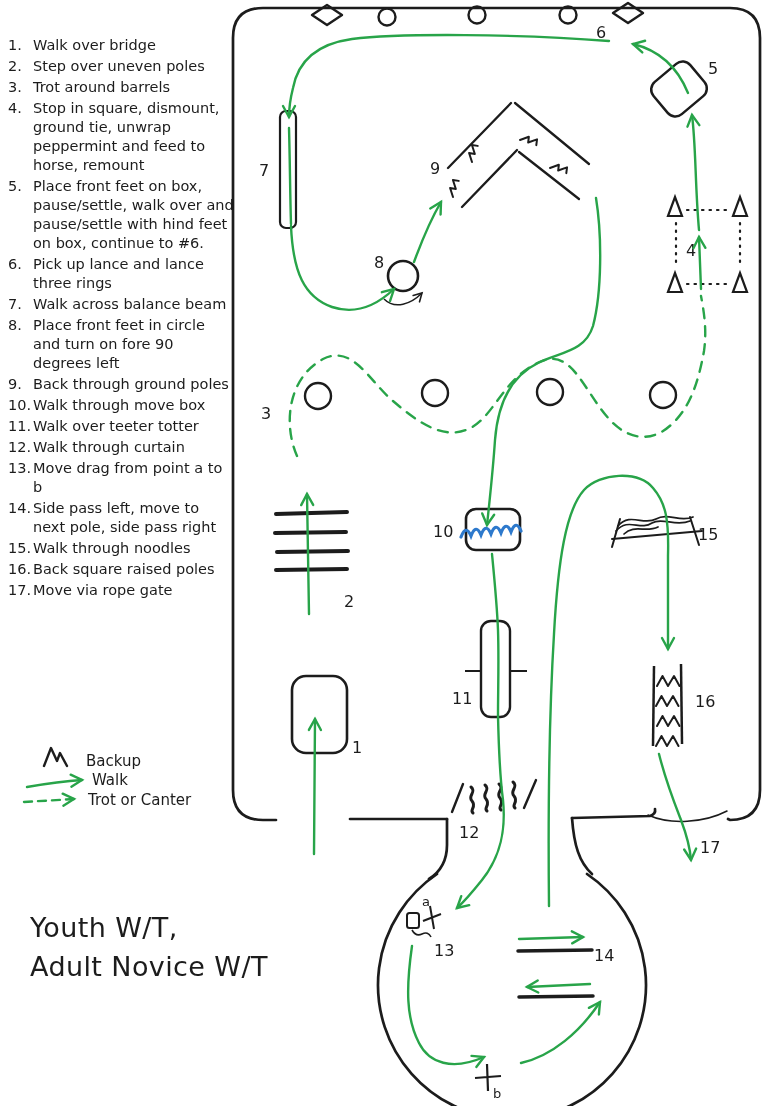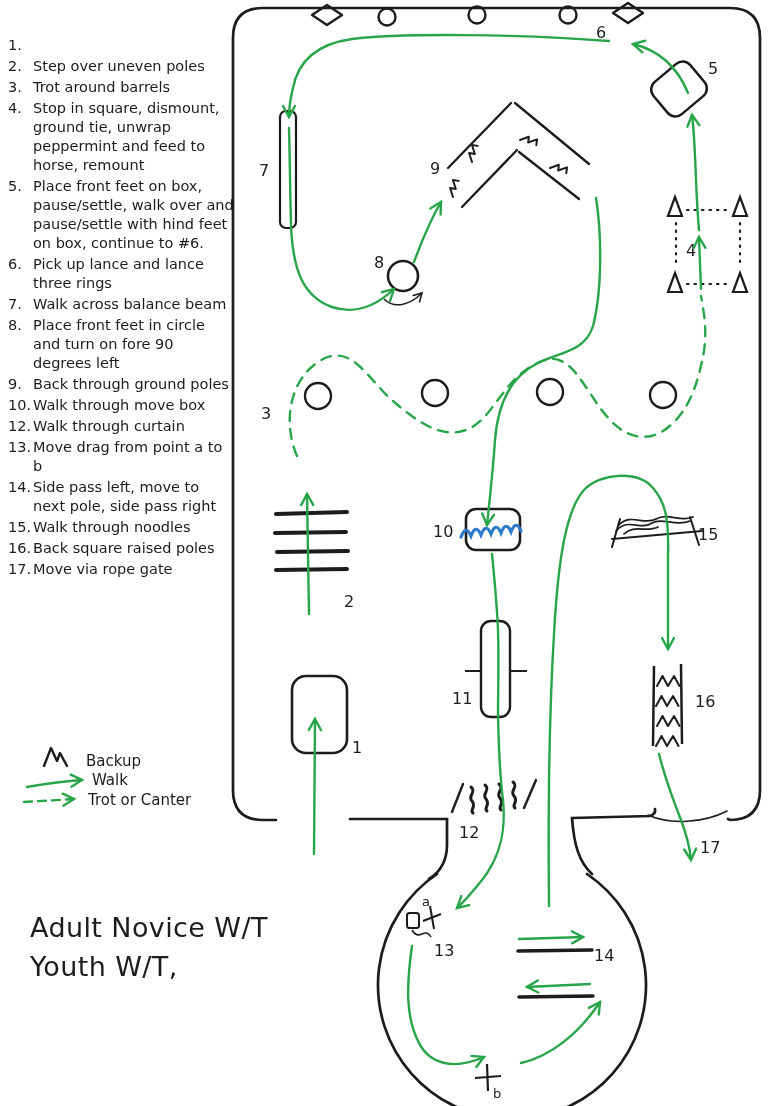--- a/index.html
+++ b/index.html
@@ -205,20 +205,21 @@
       <path marker-end="url(#ag)" d="M27,787 C50,783 66,781 82,780" fill="none" stroke="#28a449" stroke-width="2.4" stroke-linecap="round"></path>
       <text class="legend-label" x="92" y="785">Walk</text>
       <path marker-end="url(#ag)" d="M24,802 L74,799" fill="none" stroke="#28a449" stroke-width="2.4" stroke-linecap="round" stroke-dasharray="8 6"></path>
       <text class="legend-label" x="88" y="805">Trot or Canter</text>
     </g>
   </svg>
 
   <div class="instructions">
     <div class="item">
         <span class="num">1.</span>
+        <span class="txt">Walk over bridge</span>
       </div>
     <div class="item">
         <span class="num">2.</span>
         <span class="txt">Step over uneven poles</span>
       </div>
     <div class="item">
         <span class="num">3.</span>
         <span class="txt">Trot around barrels</span>
       </div>
     <div class="item">
@@ -243,20 +244,24 @@
       </div>
     <div class="item">
         <span class="num">9.</span>
         <span class="txt">Back through ground poles</span>
       </div>
     <div class="item">
         <span class="num">10.</span>
         <span class="txt">Walk through move box</span>
       </div>
     <div class="item">
+        <span class="num">11.</span>
+        <span class="txt">Walk over teeter totter</span>
+      </div>
+    <div class="item">
         <span class="num">12.</span>
         <span class="txt">Walk through curtain</span>
       </div>
     <div class="item">
         <span class="num">13.</span>
         <span class="txt">Move drag from point a to b</span>
       </div>
     <div class="item">
         <span class="num">14.</span>
         <span class="txt">Side pass left, move to next pole, side pass right</span>
@@ -269,17 +274,17 @@
         <span class="num">16.</span>
         <span class="txt">Back square raised poles</span>
       </div>
     <div class="item">
         <span class="num">17.</span>
         <span class="txt">Move via rope gate</span>
       </div>
   </div>
 
   <div class="title">
+    <div>Youth W/T,</div>
     <div>Adult Novice W/T</div>
-    <div>Youth W/T,</div>
   </div>
 
 </div>
 
 </body></html>

